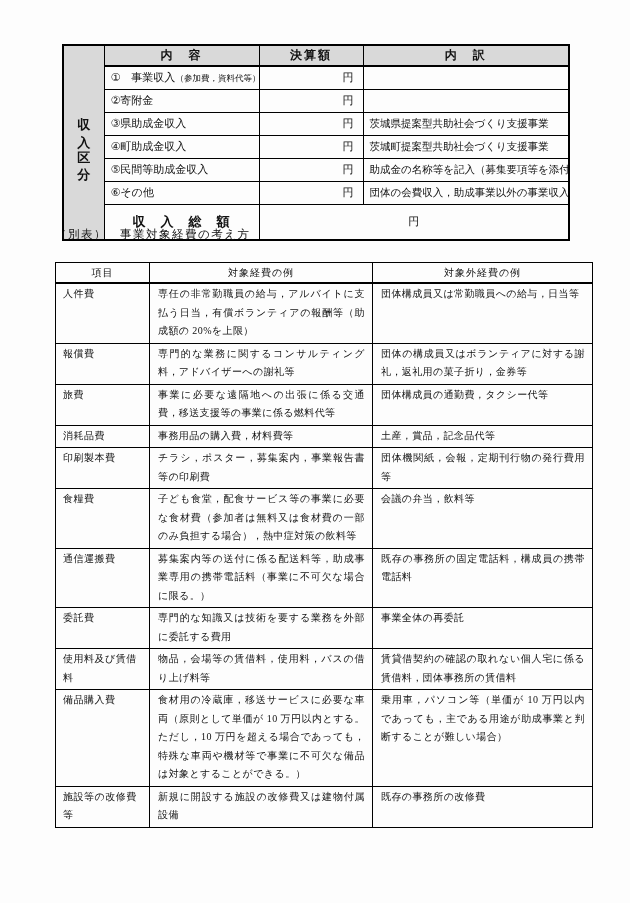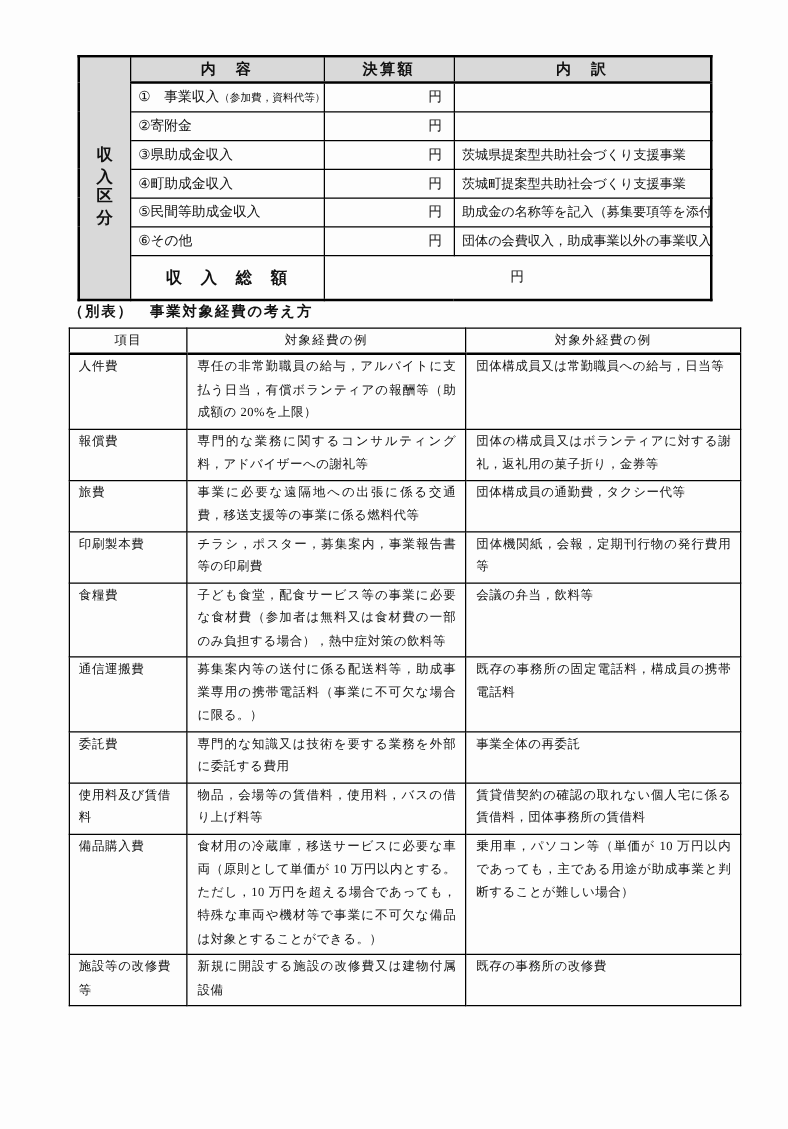--- a/index.html
+++ b/index.html
@@ -67,23 +67,23 @@
     font-size: 13px;
     text-align: center;
     letter-spacing: 1px;
   }
   td.total-amount { font-size: 11px; text-align: center; }
 
   
   .expense-title {
     position: absolute;
     left: 55px;
-    top: 242px;
+    top: 227px;
     font-size: 11.5px;
-    font-weight: bold;
+    font-weight: normal;
     letter-spacing: 1.5px;
   }
   table.expense {
     position: absolute;
     left: 55px;
     top: 262px;
     width: 528px;
     border-collapse: collapse;
     table-layout: fixed;
     border: 1px solid #000;
@@ -185,20 +185,25 @@
         <td class="exp-item">報償費</td>
         <td class="exp-eligible">専門的な業務に関するコンサルティング料，アドバイザーへの謝礼等</td>
         <td class="exp-ineligible">団体の構成員又はボランティアに対する謝礼，返礼用の菓子折り，金券等</td>
       </tr>
       <tr>
         <td class="exp-item">旅費</td>
         <td class="exp-eligible">事業に必要な遠隔地への出張に係る交通費，移送支援等の事業に係る燃料代等</td>
         <td class="exp-ineligible">団体構成員の通勤費，タクシー代等</td>
       </tr>
       <tr>
+        <td class="exp-item">消耗品費</td>
+        <td class="exp-eligible">事務用品の購入費，材料費等</td>
+        <td class="exp-ineligible">土産，賞品，記念品代等</td>
+      </tr>
+      <tr>
         <td class="exp-item">印刷製本費</td>
         <td class="exp-eligible">チラシ，ポスター，募集案内，事業報告書等の印刷費</td>
         <td class="exp-ineligible">団体機関紙，会報，定期刊行物の発行費用等</td>
       </tr>
       <tr>
         <td class="exp-item">食糧費</td>
         <td class="exp-eligible">子ども食堂，配食サービス等の事業に必要な食材費（参加者は無料又は食材費の一部のみ負担する場合），熱中症対策の飲料等</td>
         <td class="exp-ineligible">会議の弁当，飲料等</td>
       </tr>
       <tr>

